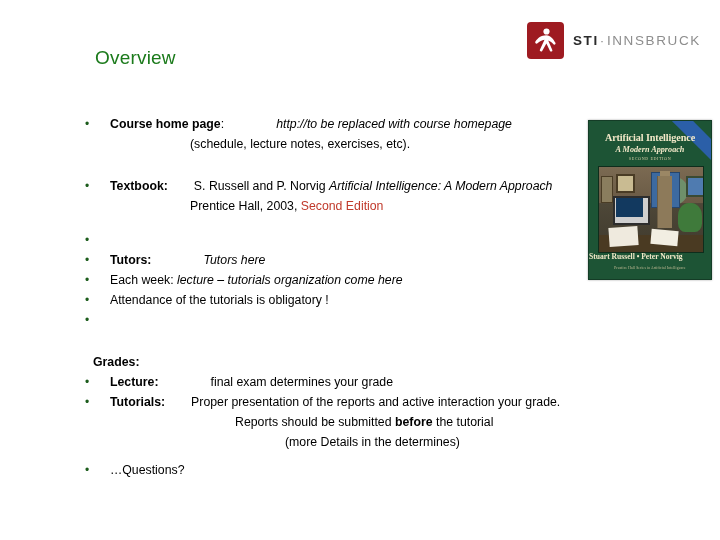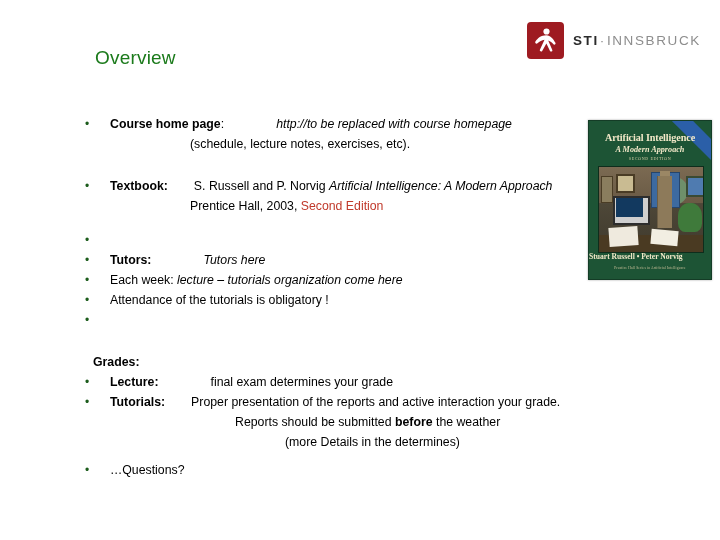--- a/index.html
+++ b/index.html
@@ -321,21 +321,21 @@
       <span class="bullet">•</span>
       <span class="txt ind-a"><b>Lecture:</b><span class="tab1"></span><span>final exam determines your grade</span></span>
     </div>
 
     <div class="row lh">
       <span class="bullet">•</span>
       <span class="txt ind-a"><b>Tutorials:</b><span class="tab2"></span><span>Proper presentation of the reports and active interaction your grade.</span></span>
     </div>
 
     <div class="row lh">
-      <span class="txt ind-c"><span>Reports should be submitted </span><b>before</b><span> the weather</span></span>
+      <span class="txt ind-c"><span>Reports should be submitted </span><b>before</b><span> the tutorial</span></span>
     </div>
 
     <div class="row lh">
       <span class="txt ind-d">(more Details in the determines)</span>
     </div>
 
     <div class="gap-sm"></div>
 
     <div class="row lh">
       <span class="bullet">•</span>

